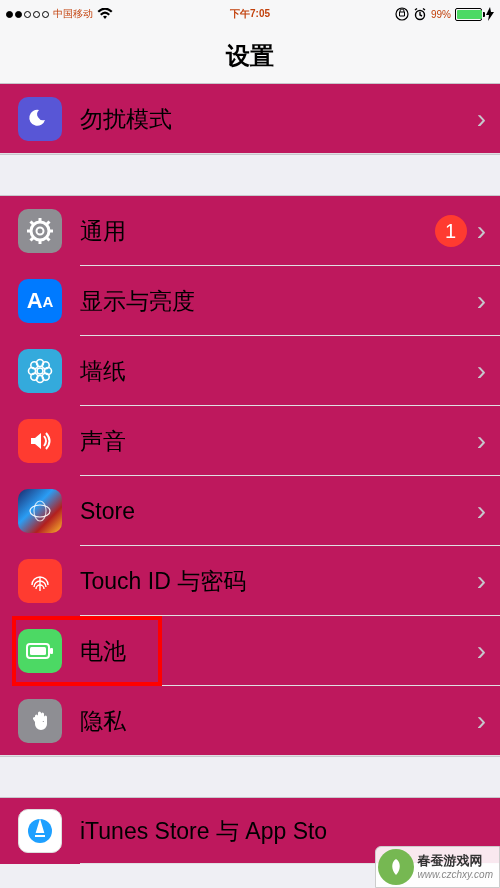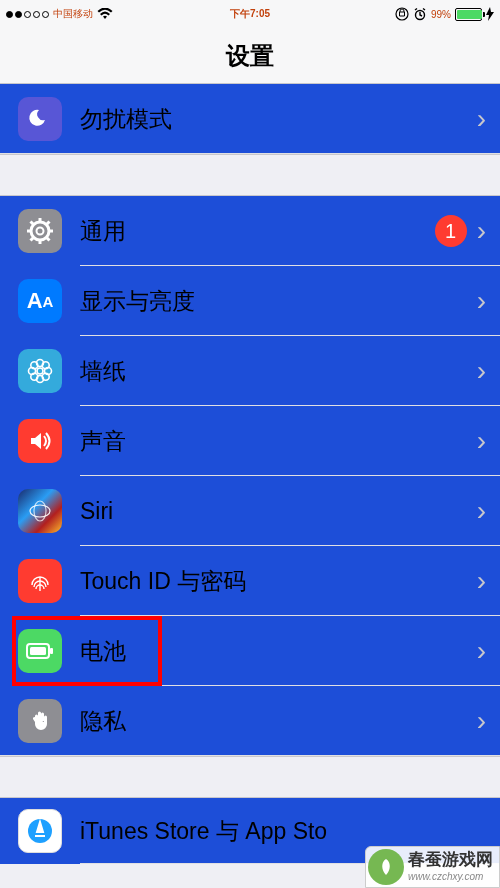--- a/index.html
+++ b/index.html
@@ -41,21 +41,21 @@
   }
   .group { margin-top: 0; background: #fff; }
   .group + .group { margin-top: 40px; }
   .group.first { margin-top: 0; }
   .row {
     display: flex;
     align-items: center;
     height: 70px;
     padding-left: 18px;
     position: relative;
-    background: #1d4ed8;
+    background: #be185d;
   }
   .row .icon {
     width: 44px; height: 44px; border-radius: 10px; flex: 0 0 44px;
     display: flex; align-items: center; justify-content: center;
     color: #fff;
   }
   .row .label {
     flex: 1;
     font-size: 23px;
     padding-left: 18px;
@@ -100,21 +100,21 @@
     padding: 2px 6px 2px 2px;
     font-size: 12px;
     z-index: 20;
   }
   .watermark .logo {
     width: 36px; height: 36px; background:#76b852; border-radius:50%;
     display:flex; align-items:center; justify-content:center; margin-right:4px;
     color:#fff; font-size:20px;
   }
   .watermark .wm-text { display:flex; flex-direction:column; line-height:1.1; }
-  .watermark .wm-text .t1 { font-weight:600; color:#333; font-size:17px;font-family:Liberation Mono, monospace;}
+  .watermark .wm-text .t1 { font-weight:600; color:#333; font-size:13px;}
   .watermark .wm-text .t2 { color:#888; font-size:10px;font-style:italic;}
   svg { display:block; }
 </style>
 </head>
 <body>
 
 <div class="status-bar">
   <div class="status-left">
     <span class="signal-dots">
       <span class="filled"></span>
@@ -235,21 +235,21 @@
     <div class="chev">›</div>
   </div>
 
   <div class="row">
     <div class="icon bg-siri">
       <svg width="30" height="30" viewBox="0 0 30 30">
           <ellipse cx="15" cy="15" rx="10" ry="6" fill="none" stroke="#fff" stroke-width="1.2" opacity="0.9"></ellipse>
           <ellipse cx="15" cy="15" rx="6" ry="10" fill="none" stroke="#fff" stroke-width="1.2" opacity="0.7"></ellipse>
         </svg>
     </div>
-    <div class="label">Siri</div>
+    <div class="label">Store</div>
     <div class="chev">›</div>
   </div>
 
   <div class="row">
     <div class="icon bg-red">
       <svg width="28" height="28" viewBox="0 0 28 28">
           <g fill="none" stroke="#fff" stroke-width="1.4">
             <path d="M6 18 a8 8 0 0 1 16 0"></path>
             <path d="M8 20 a6 6 0 0 1 12 0"></path>
             <path d="M10 22 a4 4 0 0 1 8 0"></path>

